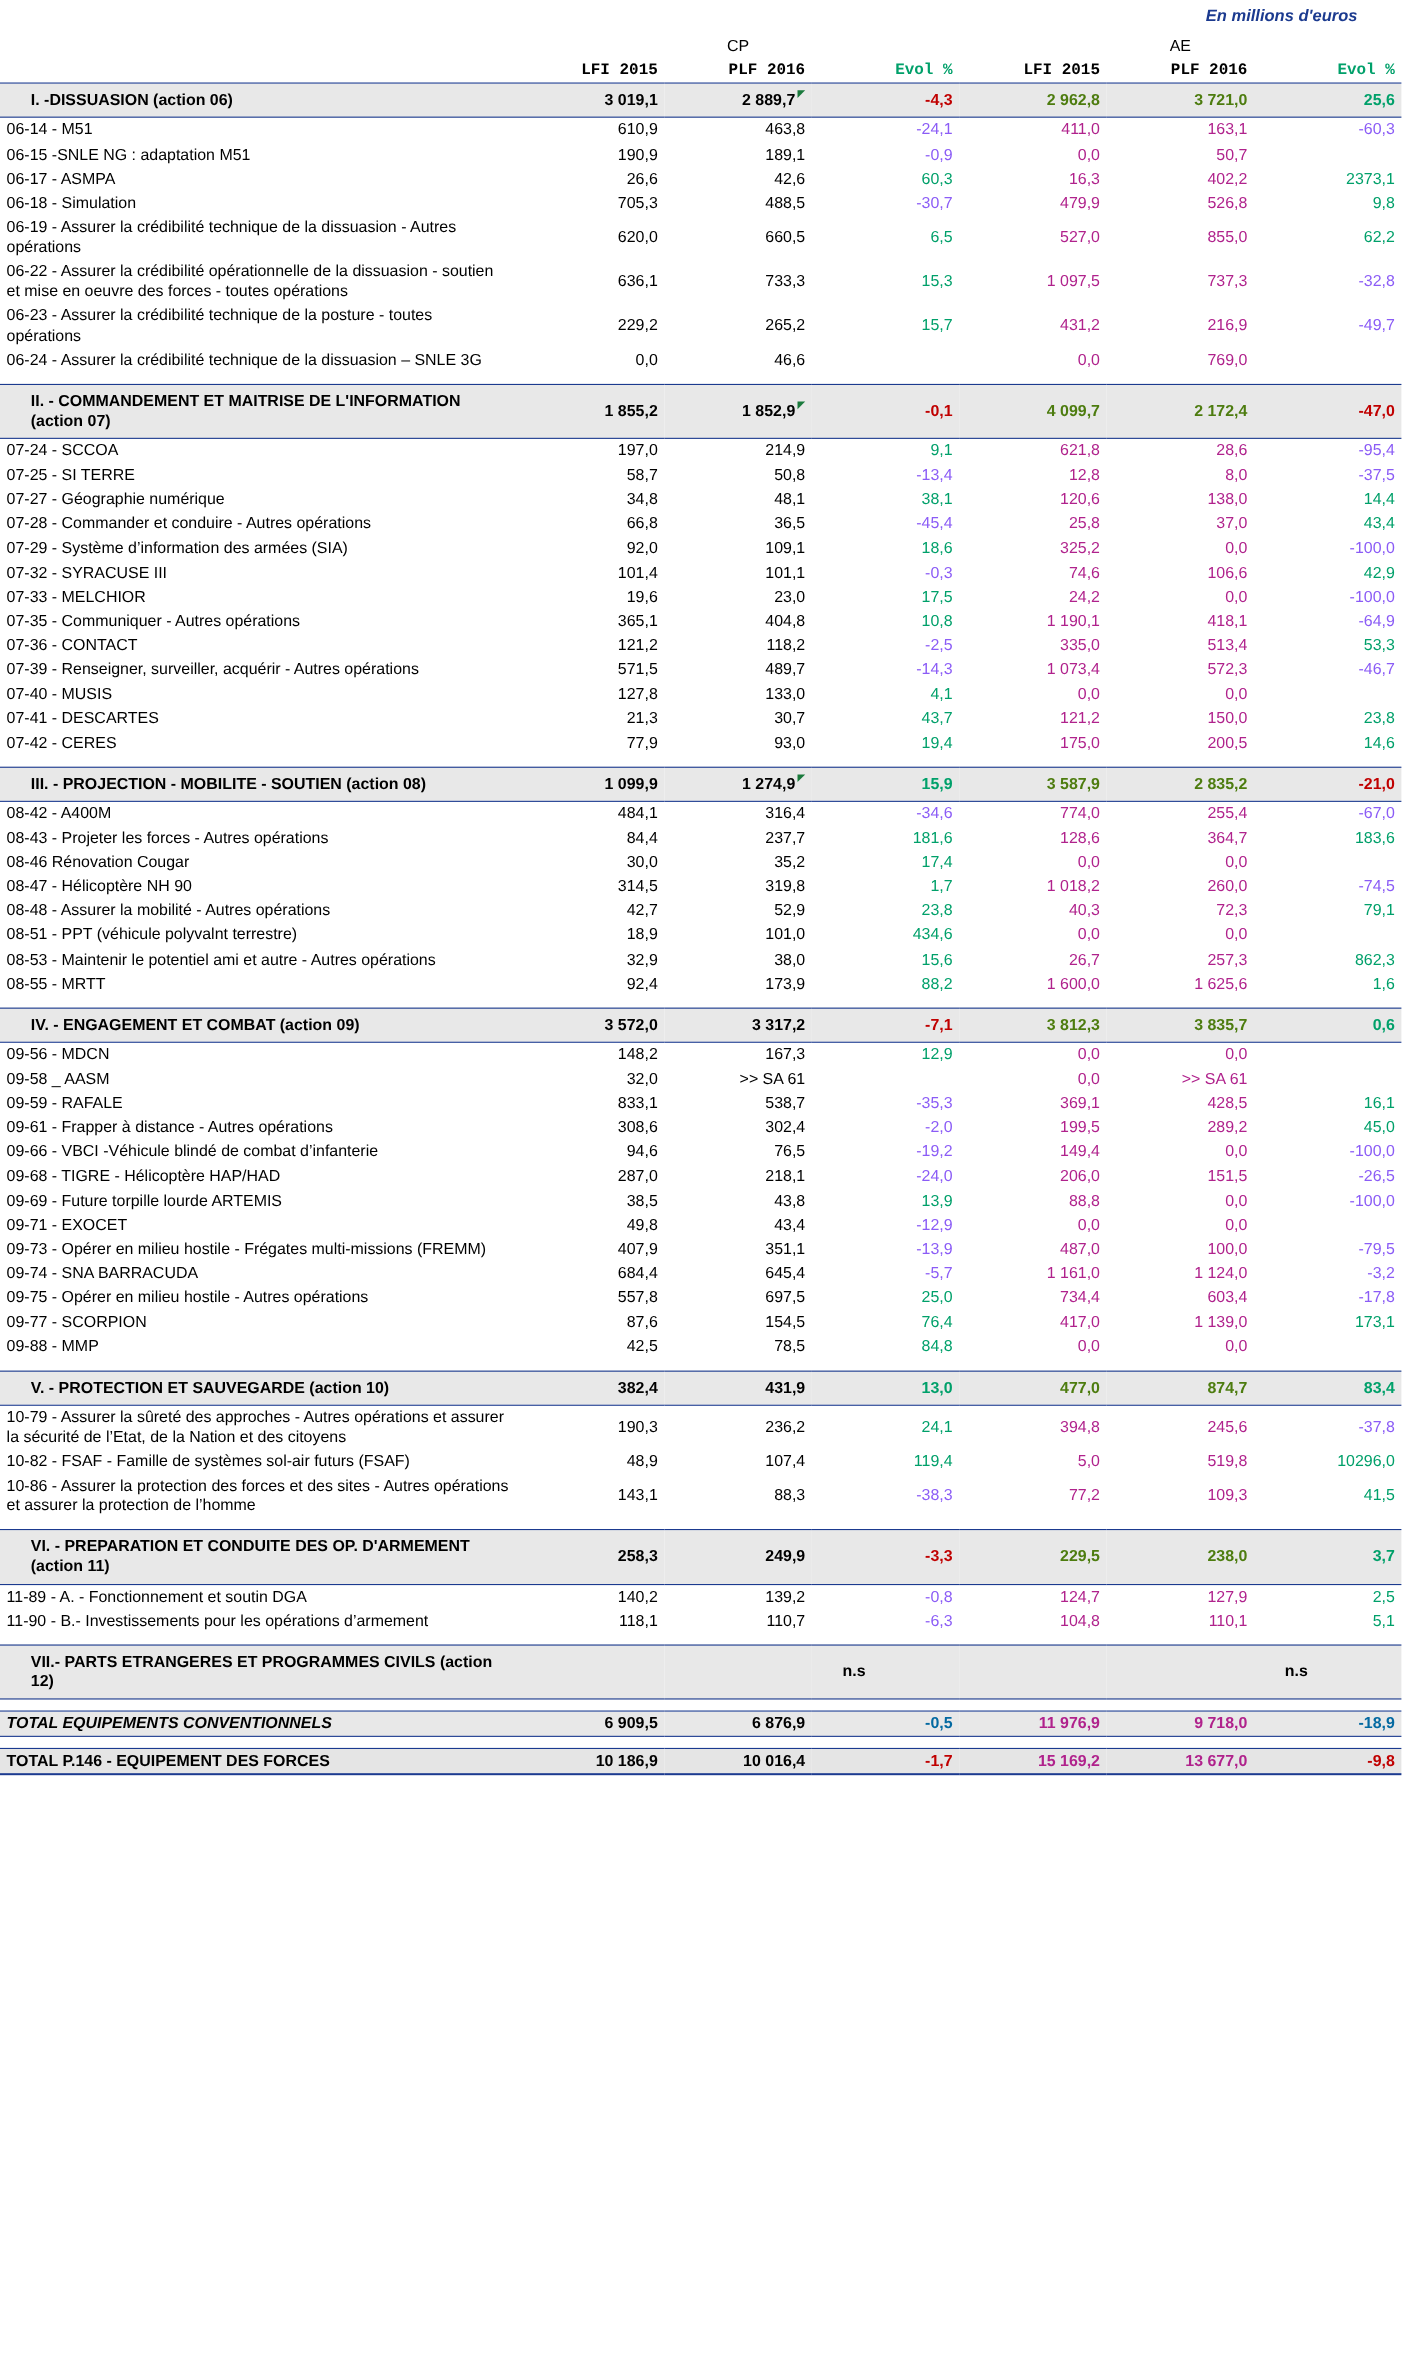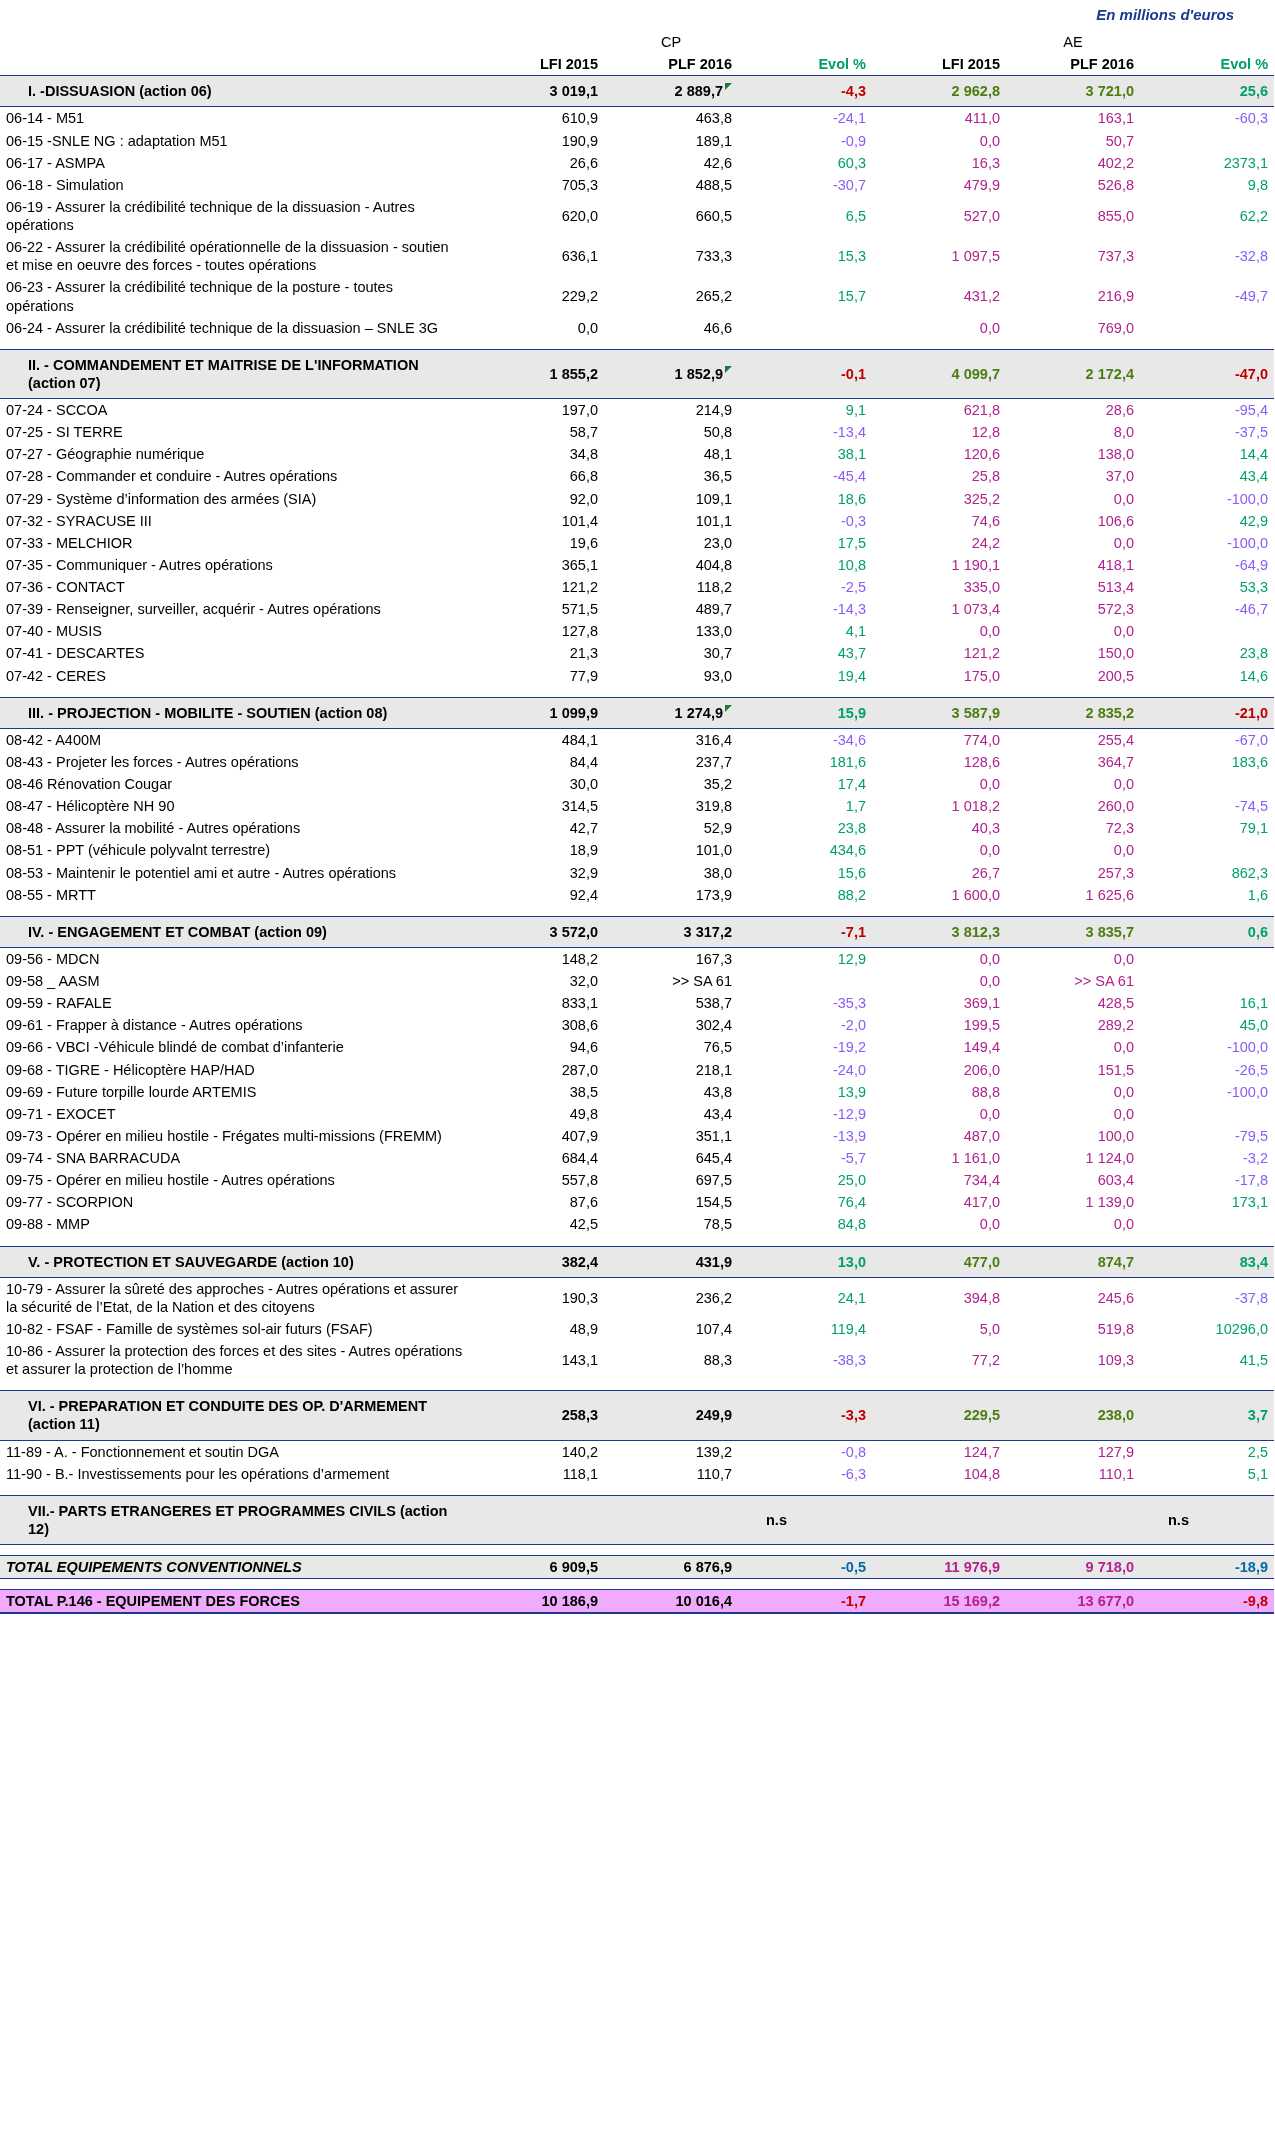--- a/index.html
+++ b/index.html
@@ -43,20 +43,21 @@
     border-bottom:none;
     padding-bottom:0;
     color:#000;
   }
   .sub-head td{
     text-align:right;
     font-weight:bold;
     font-size:14.5px;
     border-bottom:1px solid #1b3a8f;
     padding-bottom:3px;
+    font-family:Liberation Mono, monospace;
   }
   .sub-head td.evol{color:#00a06a;}
   .sub-head td.lbl{border-bottom:1px solid #1b3a8f;}
 
   tr.section > td{
     background:#e8e8e8;
     font-weight:bold;
     border-top:1px solid #1b3a8f;
     border-bottom:1px solid #1b3a8f;
     padding-top:6px;
@@ -87,21 +88,21 @@
   .total td.lbl{text-align:left;font-style:italic;}
   .total td.cp{text-align:right;color:#000;}
   .total td.ae{text-align:right;color:#b0228c;}
   .total td.evolneg{text-align:right;color:#0369a1;}
 
   .grand td{
     font-weight:bold;
     border-top:1px solid #1b3a8f;
     border-bottom:2px solid #1b3a8f;
     padding-top:7px;padding-bottom:7px;
-    background:#f0abfc;
+    background:#e5e5e5;
   }
   .grand td.lbl{text-align:left;}
   .grand td.cp{text-align:right;color:#000;}
   .grand td.ae{text-align:right;color:#b0228c;}
   .grand td.evolneg{text-align:right;color:#c00000;}
 
   .marker{
     display:inline-block;
     width:0;height:0;
     border-left:7px solid #1a7a3c;

